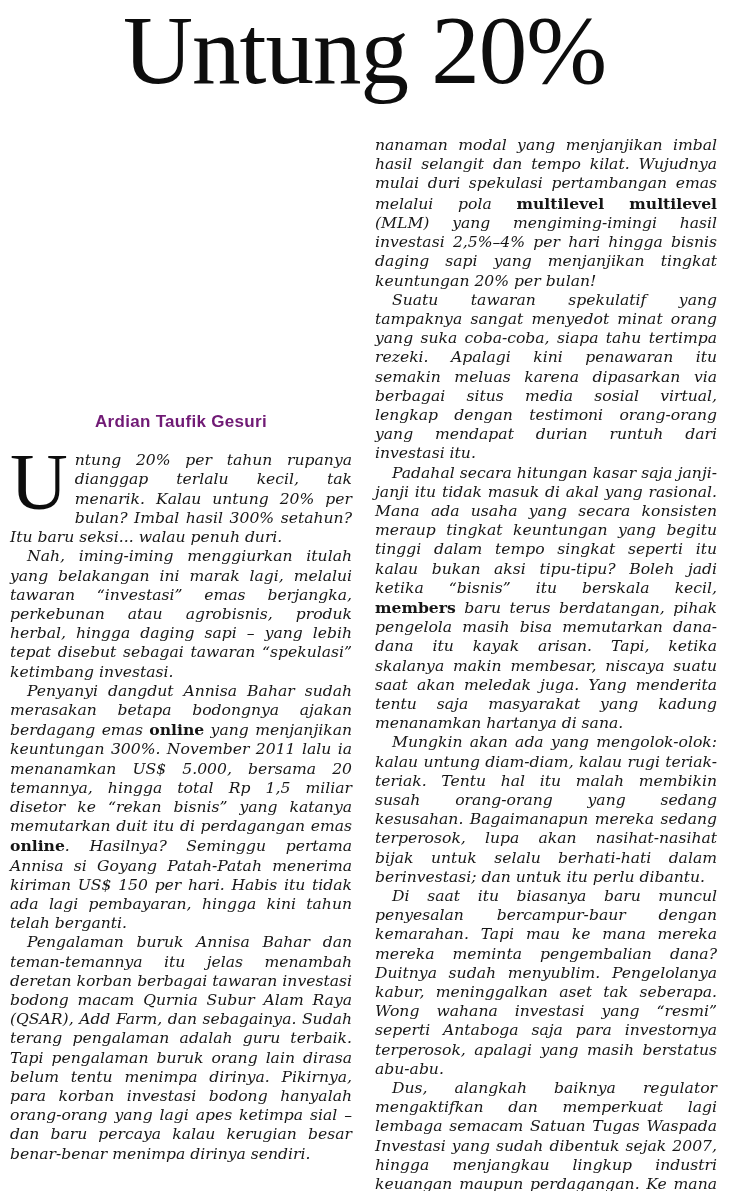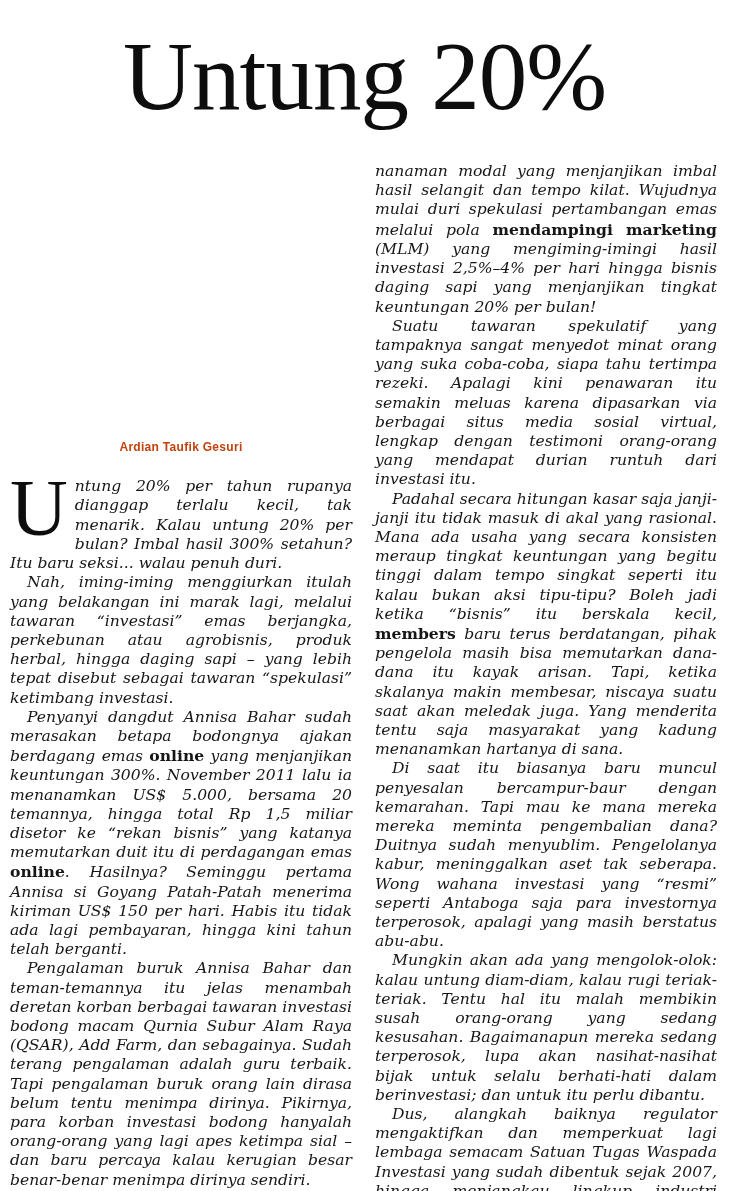--- a/index.html
+++ b/index.html
@@ -6,21 +6,21 @@
   .page {
     width: 729px; height: 1191px; background: #ffffff;
     position: relative; overflow: hidden; color: #151515;
   }
   .title {
     text-align: center;
     font-family: "Liberation Serif", serif;
     font-weight: normal;
     font-size: 97px;
     line-height: 0.97;
-    padding-top: 30px;
+    padding-top: 4px;
     letter-spacing: -1px;
     color: #0d0d0d;
     white-space: nowrap;
   }
   .columns {
     display: flex; gap: 23px;
     padding-left: 10px; padding-right: 12px;
     margin-top: 38px;
     align-items: flex-start;
   }
@@ -33,23 +33,23 @@
     text-align: justify;
     color: #161616;
   }
   .byline {
     margin-top: 276px;
     margin-bottom: 20px;
     text-align: center;
     font-family: "Liberation Sans", sans-serif;
     font-weight: bold;
     font-style: normal;
-    font-size: 12px;
+    font-size: 17px;
     letter-spacing: 0.3px;
-    color: #c2410c;
+    color: #701a75;
   }
   .col p { margin: 0; }
   .col p.indent { text-indent: 17px; }
   .dropcap {
     float: left;
     font-family: "Liberation Serif", serif;
     font-style: normal;
     font-size: 80px;
     line-height: 57px;
     height: 57px;
@@ -71,21 +71,21 @@
   </div>
   <div class="columns">
     <div class="col">
       <div class="byline">Ardian Taufik Gesuri</div>
     <p><span class="dropcap">U</span><span>ntung 20% per tahun rupanya dianggap terlalu kecil, tak menarik. Kalau untung 20% per bulan? Imbal hasil 300% setahun? Itu baru seksi... walau penuh duri.</span></p>
         <p class="indent"><span>Nah, iming-iming menggiurkan itulah yang belakangan ini marak lagi, melalui tawaran “investasi” emas berjangka, perkebunan atau agrobisnis, produk herbal, hingga daging sapi – yang lebih tepat disebut sebagai tawaran “spekulasi” ketimbang investasi.</span></p>
         <p class="indent"><span>Penyanyi dangdut Annisa Bahar sudah merasakan betapa bodongnya ajakan berdagang emas </span><span class="roman">online</span><span> yang menjanjikan keuntungan 300%. November 2011 lalu ia menanamkan US$ 5.000, bersama 20 temannya, hingga total Rp 1,5 miliar disetor ke “rekan bisnis” yang katanya memutarkan duit itu di perdagangan emas </span><span class="roman">online</span><span>. Hasilnya? Seminggu pertama Annisa si Goyang Patah-Patah menerima kiriman US$ 150 per hari. Habis itu tidak ada lagi pembayaran, hingga kini tahun telah berganti.</span></p>
         <p class="indent"><span>Pengalaman buruk Annisa Bahar dan teman-temannya itu jelas menambah deretan korban berbagai tawaran investasi bodong macam Qurnia Subur Alam Raya (QSAR), Add Farm, dan sebagainya. Sudah terang pengalaman adalah guru terbaik. Tapi pengalaman buruk orang lain dirasa belum tentu menimpa dirinya. Pikirnya, para korban investasi bodong hanyalah orang-orang yang lagi apes ketimpa sial – dan baru percaya kalau kerugian besar benar-benar menimpa dirinya sendiri.</span></p>
       </div>
     <div class="col">
-        <p><span>nanaman modal yang menjanjikan imbal hasil selangit dan tempo kilat. Wujudnya mulai duri spekulasi pertambangan emas melalui pola </span><span class="roman">mendampingi marketing</span><span> (MLM) yang mengiming-imingi hasil investasi 2,5%–4% per hari hingga bisnis daging sapi yang menjanjikan tingkat keuntungan 20% per bulan!</span></p>
+        <p><span>nanaman modal yang menjanjikan imbal hasil selangit dan tempo kilat. Wujudnya mulai duri spekulasi pertambangan emas melalui pola </span><span class="roman">multilevel multilevel</span><span> (MLM) yang mengiming-imingi hasil investasi 2,5%–4% per hari hingga bisnis daging sapi yang menjanjikan tingkat keuntungan 20% per bulan!</span></p>
         <p class="indent"><span>Suatu tawaran spekulatif yang tampaknya sangat menyedot minat orang yang suka coba-coba, siapa tahu tertimpa rezeki. Apalagi kini penawaran itu semakin meluas karena dipasarkan via berbagai situs media sosial virtual, lengkap dengan testimoni orang-orang yang mendapat durian runtuh dari investasi itu.</span></p>
         <p class="indent"><span>Padahal secara hitungan kasar saja janji-janji itu tidak masuk di akal yang rasional. Mana ada usaha yang secara konsisten meraup tingkat keuntungan yang begitu tinggi dalam tempo singkat seperti itu kalau bukan aksi tipu-tipu? Boleh jadi ketika “bisnis” itu berskala kecil, </span><span class="roman">members</span><span> baru terus berdatangan, pihak pengelola masih bisa memutarkan dana-dana itu kayak arisan. Tapi, ketika skalanya makin membesar, niscaya suatu saat akan meledak juga. Yang menderita tentu saja masyarakat yang kadung menanamkan hartanya di sana.</span></p>
+        <p class="indent"><span>Mungkin akan ada yang mengolok-olok: kalau untung diam-diam, kalau rugi teriak-teriak. Tentu hal itu malah membikin susah orang-orang yang sedang kesusahan. Bagaimanapun mereka sedang terperosok, lupa akan nasihat-nasihat bijak untuk selalu berhati-hati dalam berinvestasi; dan untuk itu perlu dibantu.</span></p>
         <p class="indent"><span>Di saat itu biasanya baru muncul penyesalan bercampur-baur dengan kemarahan. Tapi mau ke mana mereka mereka meminta pengembalian dana? Duitnya sudah menyublim. Pengelolanya kabur, meninggalkan aset tak seberapa. Wong wahana investasi yang “resmi” seperti Antaboga saja para investornya terperosok, apalagi yang masih berstatus abu-abu.</span></p>
-        <p class="indent"><span>Mungkin akan ada yang mengolok-olok: kalau untung diam-diam, kalau rugi teriak-teriak. Tentu hal itu malah membikin susah orang-orang yang sedang kesusahan. Bagaimanapun mereka sedang terperosok, lupa akan nasihat-nasihat bijak untuk selalu berhati-hati dalam berinvestasi; dan untuk itu perlu dibantu.</span></p>
         <p class="indent"><span>Dus, alangkah baiknya regulator mengaktifkan dan memperkuat lagi lembaga semacam Satuan Tugas Waspada Investasi yang sudah dibentuk sejak 2007, hingga menjangkau lingkup industri keuangan maupun perdagangan. Ke mana saja mereka selama ini? Seyogianya mereka turun tangan sedari awal, melakukan antisipasi dan mitigasi risiko, mendampingi para investor, demi mencegah jatuhnya korban-korban investasi bodong.</span></p>
       </div>
   </div>
 </div>
 
 </body></html>

